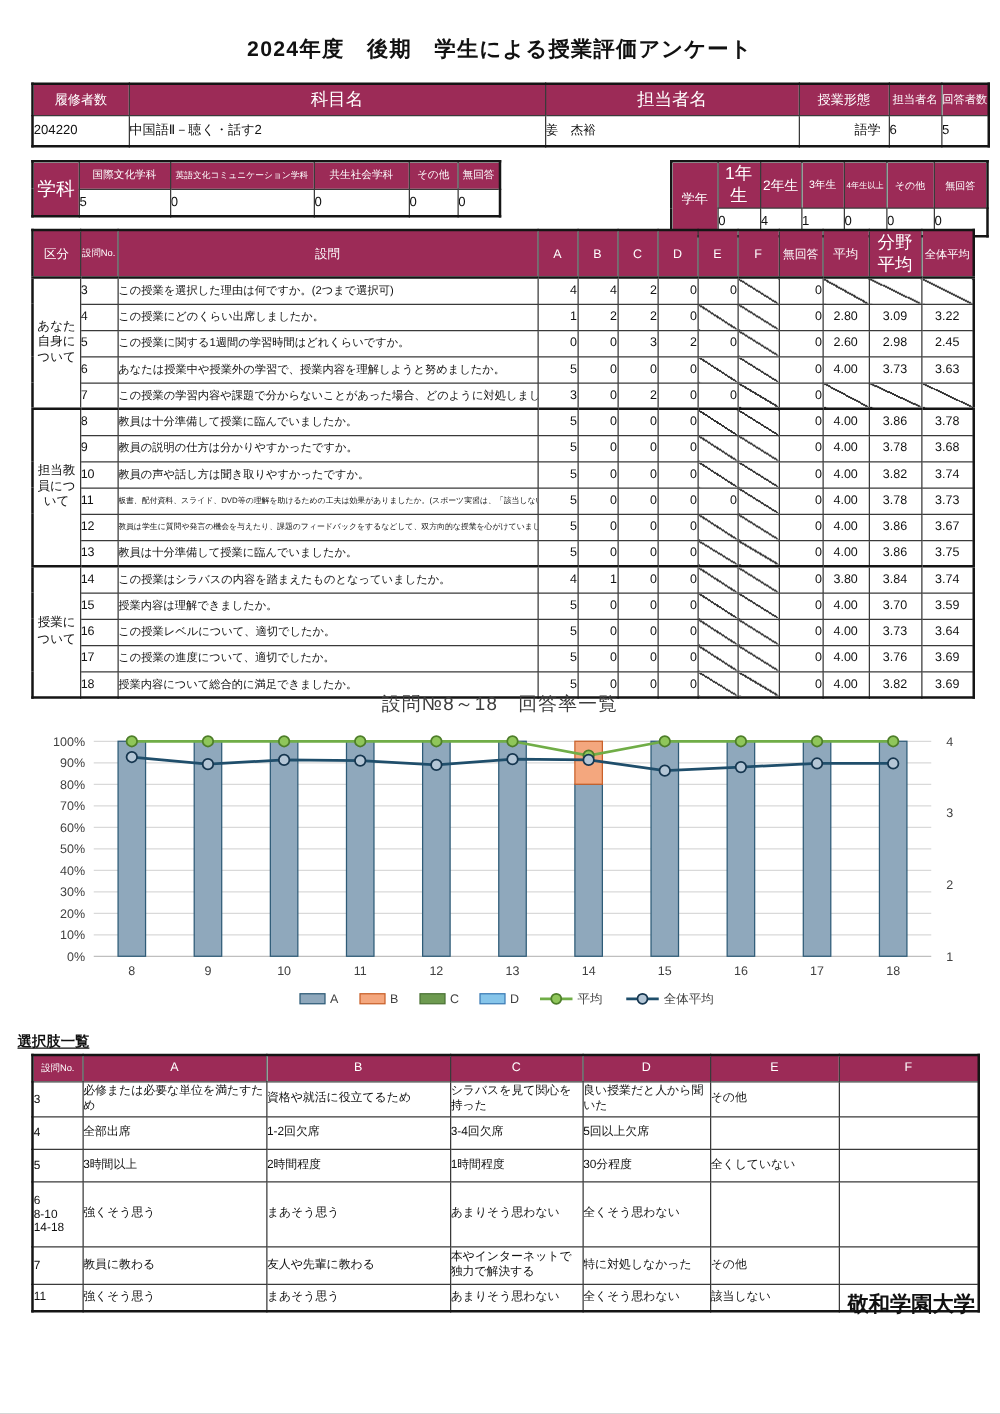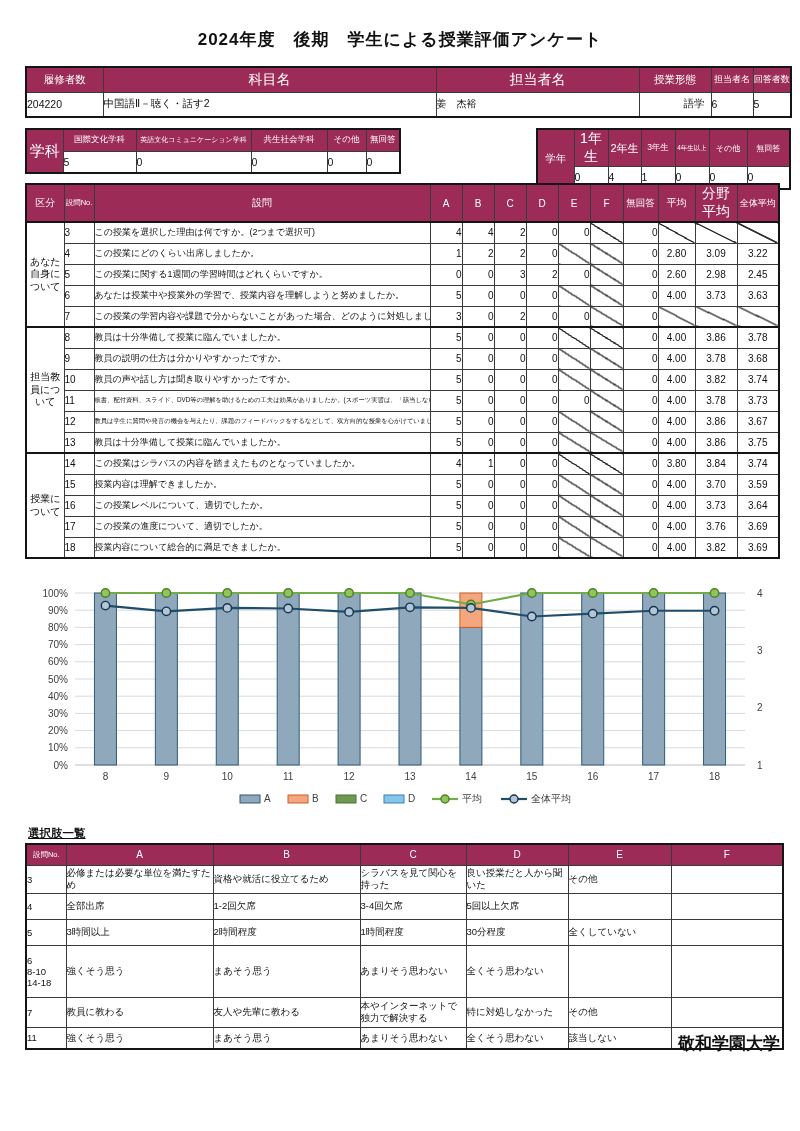--- a/index.html
+++ b/index.html
@@ -22,21 +22,21 @@
   #course-mount{top:66px;left:25px;width:765px;}
   #course-mount tr{height:25px;}
   #dept-mount{top:128px;left:25px;width:374px;}
   #grade-mount{top:128px;left:536px;width:253px;}
   #dept-mount tr,#grade-mount tr{height:22px;}
   #main-mount{top:183px;left:25px;width:753px;}
   #main-mount tr{height:21px;}
   #main-mount thead tr{height:20px;}
   #chart-title{top:554px;left:0;width:800px;text-align:center;font-size:15px;color:#3d3d3d;letter-spacing:1px;}
   #chart-box{top:578px;left:0;width:800px;height:242px;}
-  #choices-label{top:826px;left:28px;font-size:11.5px;font-weight:bold;text-decoration:underline;}
+  #choices-label{top:826px;left:14px;font-size:11.5px;font-weight:bold;text-decoration:underline;}
   #choices-mount{top:843px;left:25px;width:757px;}
   #choices-mount td,#choices-mount th{font-size:9.5px;}
   .choice-cell{text-align:left;padding:1px 3px;white-space:normal;line-height:1.25;vertical-align:middle;}
   #footer{top:1032px;right:20px;font-size:17px;font-weight:bold;}
   .axis-text{font-size:10px;fill:#404040;}
 </style>
 </head>
 <body>
 
 <div id="page">
@@ -394,20 +394,21 @@
             <td class="slash"></td>
             <td class="num">0</td>
             <td class="avg">4.00</td>
             <td class="avg">3.82</td>
             <td class="avg">3.69</td>
           </tr>
         </tbody>
       </table>
     </div>
 
+  <div id="chart-title" class="abs">設問№8～18　回答率一覧</div>
   <div id="chart-box" class="abs"><svg width="800" height="242" viewBox="0 0 800 242">
         <line x1="75" y1="187" x2="745" y2="187" stroke="#BFBFBF" stroke-width="1"></line>
         <text x="68" y="190.5" text-anchor="end" class="axis-text">0%</text>
         <line x1="75" y1="169.8" x2="745" y2="169.8" stroke="#D9D9D9" stroke-width="1"></line>
         <text x="68" y="173.3" text-anchor="end" class="axis-text">10%</text>
         <line x1="75" y1="152.6" x2="745" y2="152.6" stroke="#D9D9D9" stroke-width="1"></line>
         <text x="68" y="156.1" text-anchor="end" class="axis-text">20%</text>
         <line x1="75" y1="135.4" x2="745" y2="135.4" stroke="#D9D9D9" stroke-width="1"></line>
         <text x="68" y="138.9" text-anchor="end" class="axis-text">30%</text>
         <line x1="75" y1="118.2" x2="745" y2="118.2" stroke="#D9D9D9" stroke-width="1"></line>

